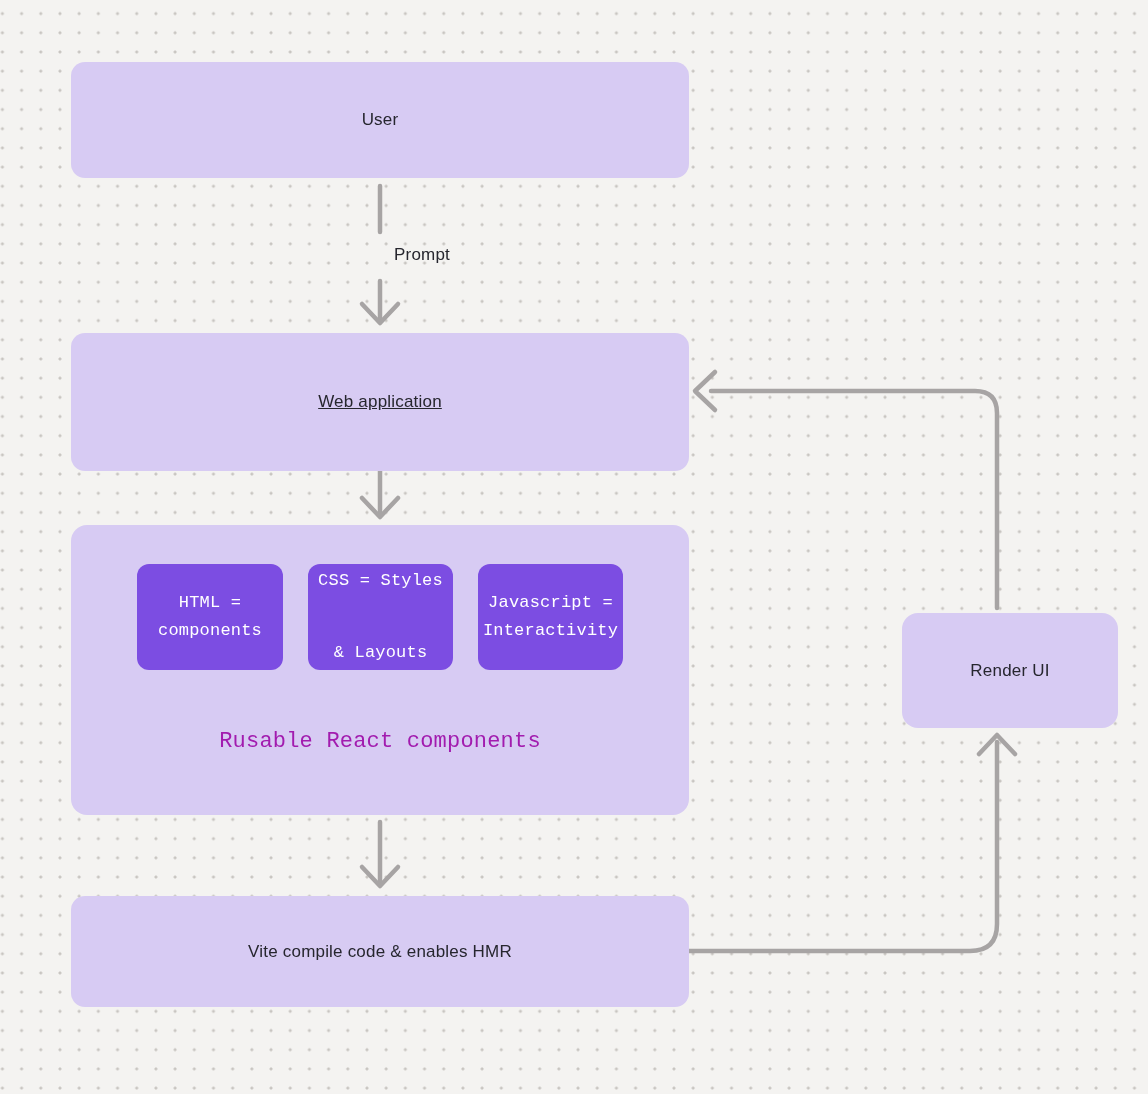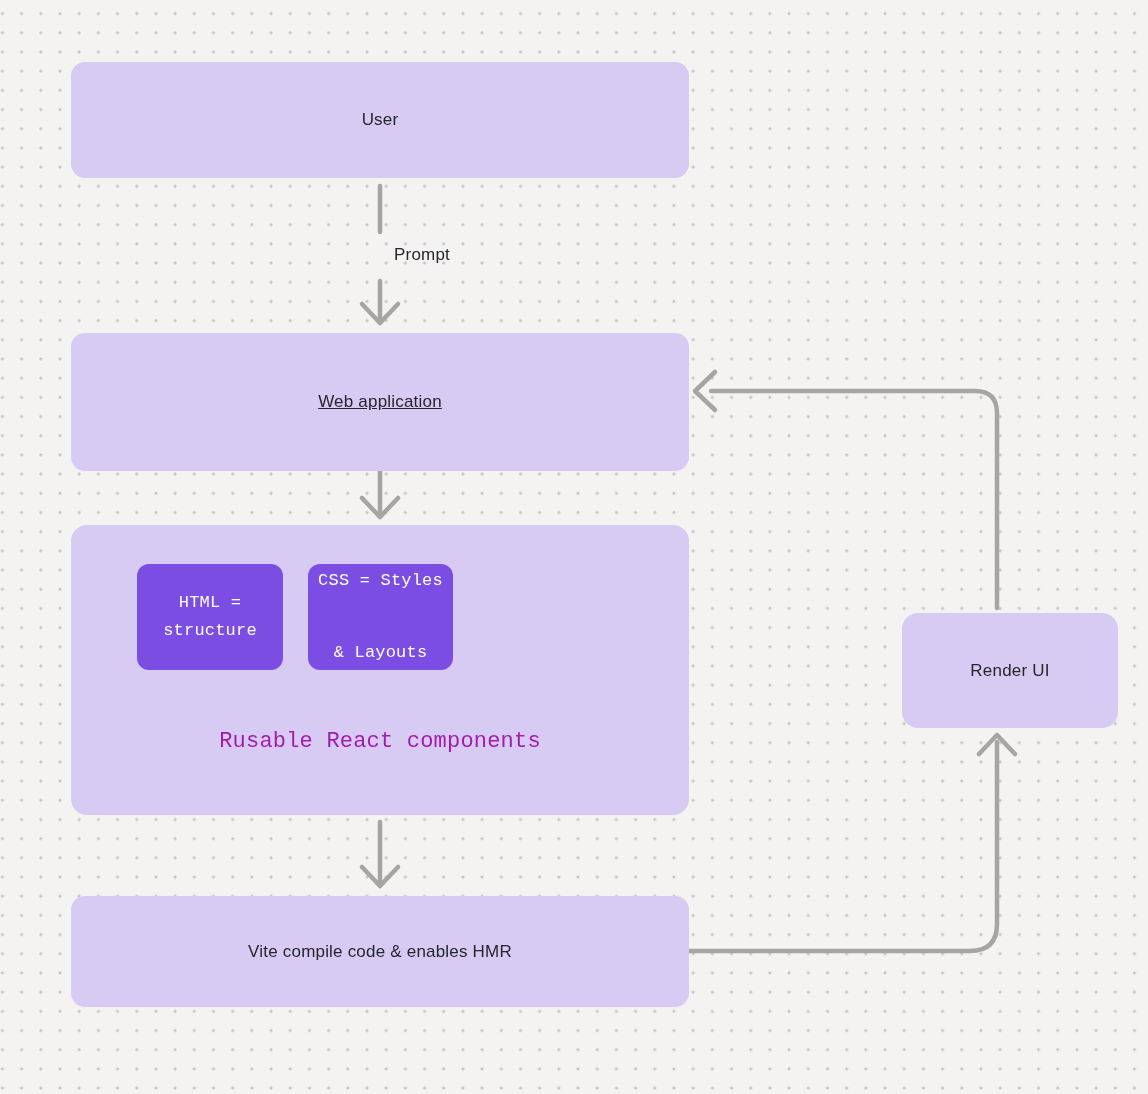--- a/index.html
+++ b/index.html
@@ -76,25 +76,29 @@
 
   <div class="edge-label">Prompt</div>
 
   <div class="node node-web">
     <span>Web application</span>
   </div>
 
   <div class="node node-container">
     <div class="chip chip-html">
       <span>HTML =</span>
-      <span>structure</span>
+      <span>components</span>
     </div>
     <div class="chip chip-css">
       <span>CSS = Styles</span>
       <span>&amp; Layouts</span>
+    </div>
+    <div class="chip chip-js">
+      <span>Javascript =</span>
+      <span>Interactivity</span>
     </div>
     <div class="container-caption">Rusable React components</div>
   </div>
 
   <div class="node node-vite">
     <span>Vite compile code &amp; enables HMR</span>
   </div>
 
   <div class="node node-render">
     <span>Render UI</span>

